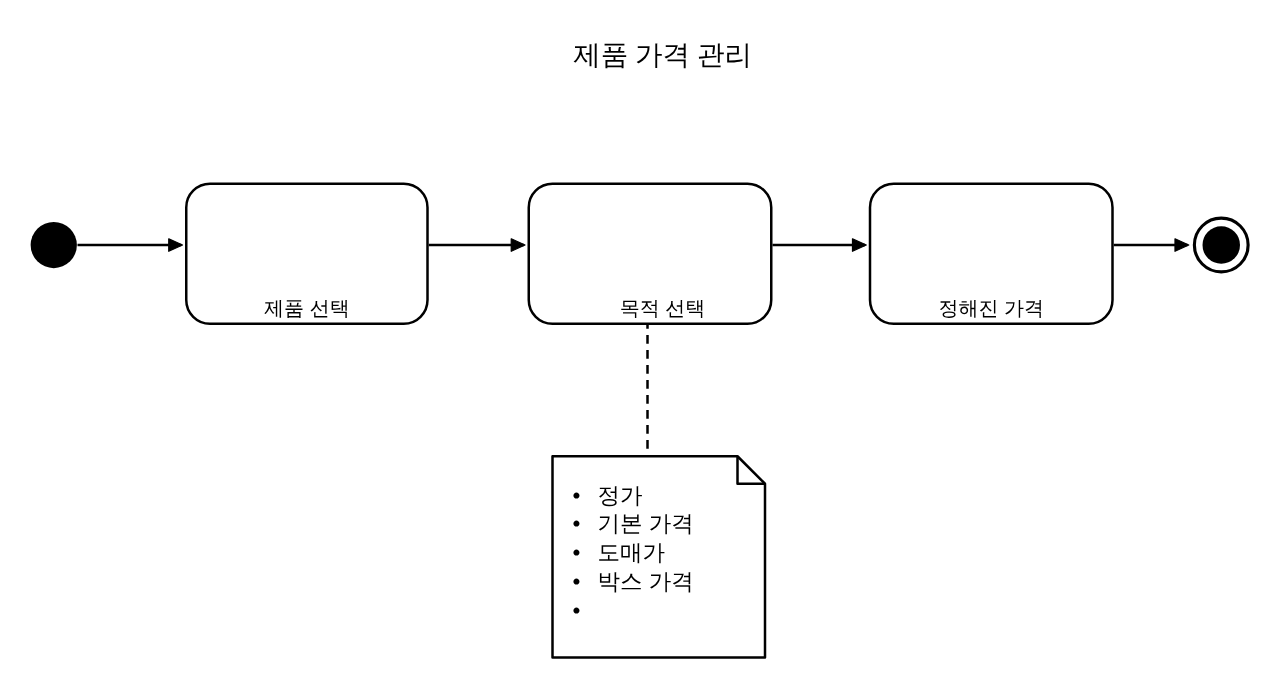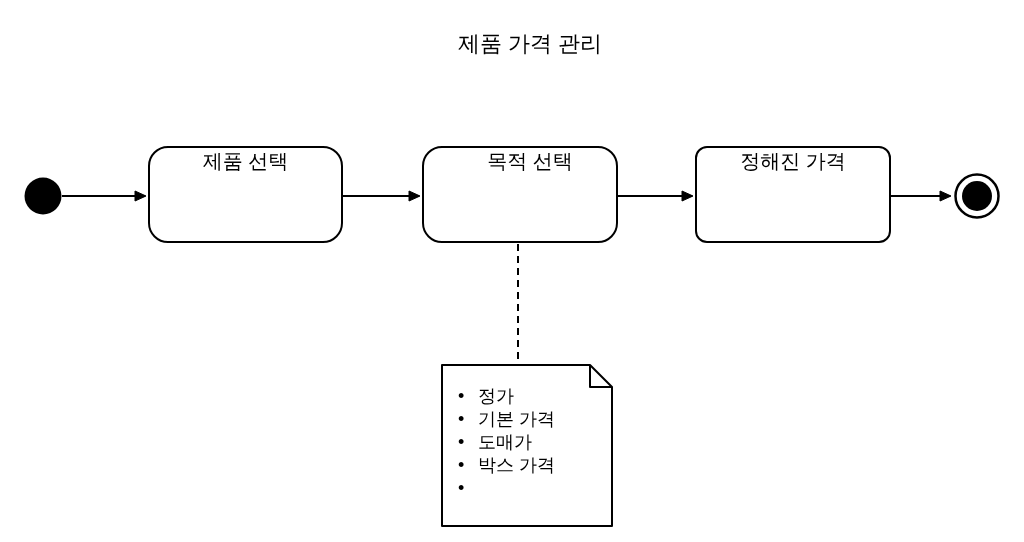--- a/index.html
+++ b/index.html
@@ -17,44 +17,45 @@
     color:var(--text);
     overflow:hidden;
   }
   .title{
     position:absolute;
     left:380px; top:29px; width:300px;
     text-align:center;
     font-size:22px;
     color:var(--text);
     white-space:nowrap;
+    font-family:Liberation Serif, serif;
   }
   .edges{
     position:absolute; left:0; top:0;
   }
   .edge{stroke:var(--stroke); stroke-width:2; fill:none;}
   .edge-dashed{stroke:var(--stroke); stroke-width:2; fill:none; stroke-dasharray:7 5;}
   .node-filled{fill:var(--stroke);}
   .ring{fill:var(--fill); stroke:var(--stroke); stroke-width:2.5;}
   .shape{fill:var(--fill); stroke:var(--stroke); stroke-width:2; stroke-linejoin:round;}
   .shape-line{fill:none; stroke:var(--stroke); stroke-width:2; stroke-linejoin:round;}
   .activity{
     position:absolute;
-    top:146px; height:97px;
+    top:146px; height:114px;
     box-sizing:border-box;
     border:2px solid var(--stroke);
     border-radius:20px;
     background:var(--fill);
-    display:flex; align-items:flex-start; justify-content:center;
-    font-size:20px;
+    display:flex; align-items:flex-end; justify-content:center;
+    font-size:16px;
     white-space:nowrap;
   }
   .activity.a1{left:148px; width:195px;}
   .activity.a2{left:422px; width:196px;padding-left:20px;}
-  .activity.a3{left:695px; width:196px;border-radius:12px;}
+  .activity.a3{left:695px; width:196px;}
   .note-content{
     position:absolute;
     left:458px; top:385px; width:150px;
     font-size:18px;
     line-height:23px;
   }
   .note-item{display:flex; align-items:baseline;}
   .bullet{
     flex:0 0 20px;
     text-align:left;

